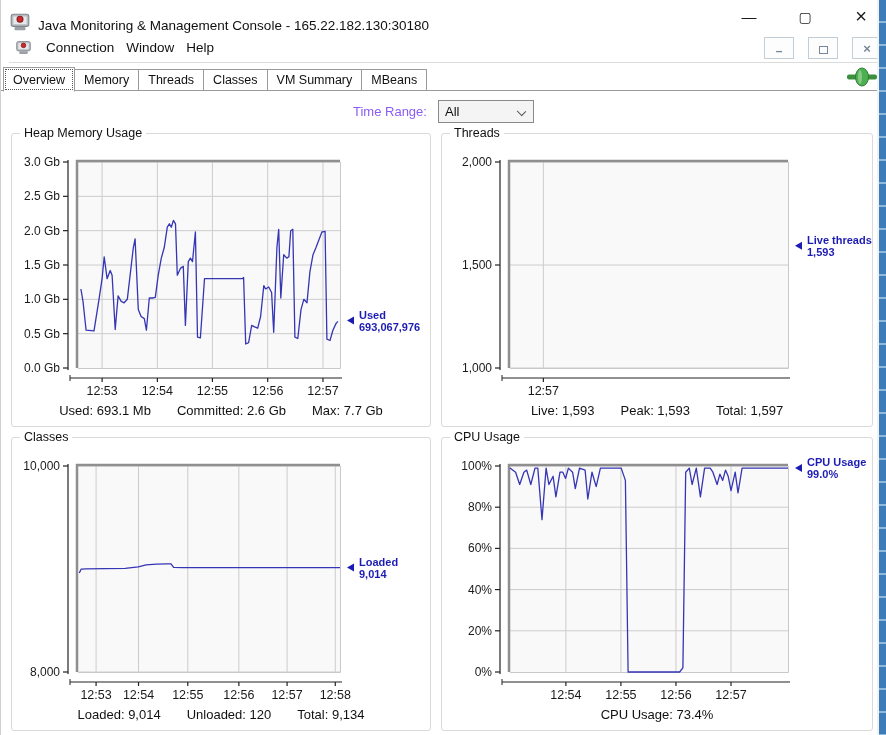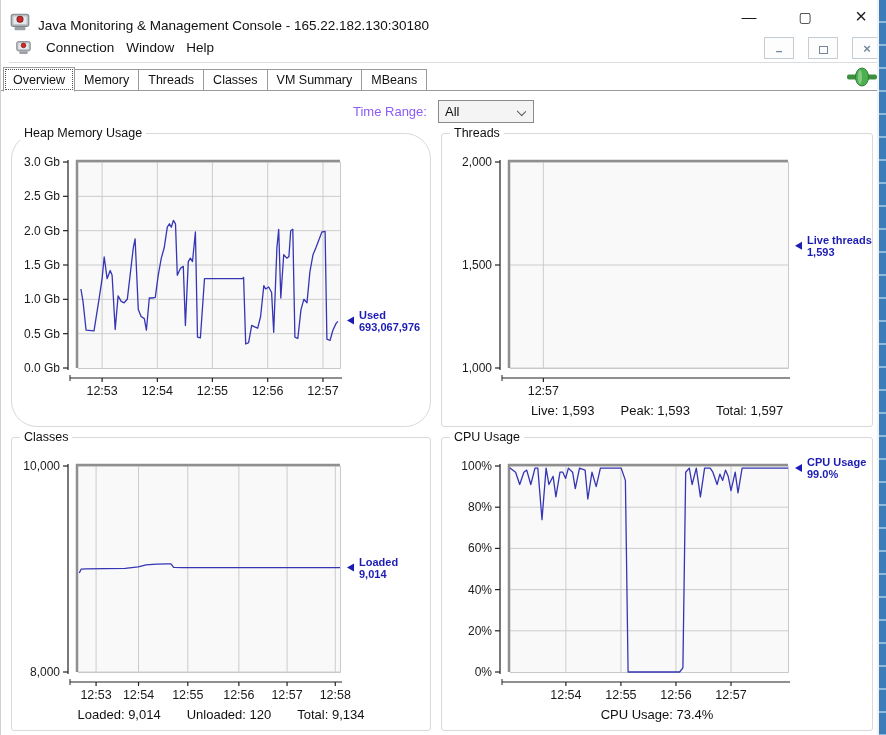--- a/index.html
+++ b/index.html
@@ -47,21 +47,21 @@
   .timerange-row { position:absolute; left:0; top:9px; width:100%; height:24px; }
   .timerange-label { position:absolute; left:352px; top:4px; font-size:13px; color:#8b5cf6; }
   .timerange-select { position:absolute; left:437px; top:0px; width:96px; height:23px;
                       border:1px solid #8a8a8a; background:#f4f4f4; font-size:13px; color:#111;
                       display:flex; align-items:center; padding-left:6px; }
   .timerange-caret { position:absolute; right:8px; top:7px; width:7px; height:7px;
                      border-right:1.5px solid #555; border-bottom:1.5px solid #555; transform:rotate(45deg) scale(1,0.9); }
 
   
   .chart-panel { position:absolute; border:1px solid #d9d9d9; border-radius:3px; background:#ffffff; }
-  .chart-panel.pos-heap    { left:10px;  top:42px;  width:420px; height:294px;border-radius:26px; }
+  .chart-panel.pos-heap    { left:10px;  top:42px;  width:420px; height:294px; }
   .chart-panel.pos-threads { left:440px; top:42px;  width:432px; height:294px; }
   .chart-panel.pos-classes { left:10px;  top:346px; width:420px; height:294px; }
   .chart-panel.pos-cpu     { left:440px; top:346px; width:432px; height:294px; }
   .panel-title { position:absolute; top:-8px; left:8px; background:#ffffff; padding:0 4px;
                  font-size:12.5px; color:#111; }
   .chart-svg-mount { position:absolute; left:2px; top:10px; }
   .chart-svg-mount svg { overflow:visible; display:block; }
   .chart-stats { position:absolute; left:0; bottom:8px; width:100%; text-align:center; font-size:13px; color:#111; }
   .chart-stats span { display:inline-block; margin:0 13px; }
 
@@ -183,20 +183,21 @@
             <line x1="198.406" y1="234" x2="198.406" y2="238" stroke="#222" stroke-width="1.2"></line>
             <text x="198.406" y="251" text-anchor="middle" font-size="12.5" fill="#1a1a1a">12:55</text>
             <line x1="253.688" y1="234" x2="253.688" y2="238" stroke="#222" stroke-width="1.2"></line>
             <text x="253.688" y="251" text-anchor="middle" font-size="12.5" fill="#1a1a1a">12:56</text>
             <line x1="308.97" y1="234" x2="308.97" y2="238" stroke="#222" stroke-width="1.2"></line>
             <text x="308.97" y="251" text-anchor="middle" font-size="12.5" fill="#1a1a1a">12:57</text>
             <path d="M 333 176.62 l 7 -4 l 0 8 z" fill="#1c1cb4"></path>
             <text x="345" y="174.62" font-size="11" font-weight="bold" fill="#1c1cb4"><tspan x="345" dy="0">Used</tspan><tspan x="345" dy="12">693,067,976</tspan></text>
           </svg>
         </div>
+      <div class="chart-stats"><span>Used: 693.1 Mb</span><span>Committed: 2.6 Gb</span><span>Max: 7.7 Gb</span></div>
     </div>
     <div class="chart-panel pos-threads">
       <div class="panel-title">Threads</div>
       <div class="chart-svg-mount">
           <svg width="426" height="252" viewBox="0 0 426 252">
             <rect x="66" y="18" width="278" height="206" fill="#f9f9f9"></rect>
             <line x1="66" y1="224" x2="344" y2="224" stroke="#cccccc" stroke-width="1"></line>
             <line x1="66" y1="121" x2="344" y2="121" stroke="#cccccc" stroke-width="1"></line>
             <line x1="66" y1="18" x2="344" y2="18" stroke="#cccccc" stroke-width="1"></line>
             <line x1="99.36" y1="18" x2="99.36" y2="224" stroke="#cccccc" stroke-width="1"></line>

